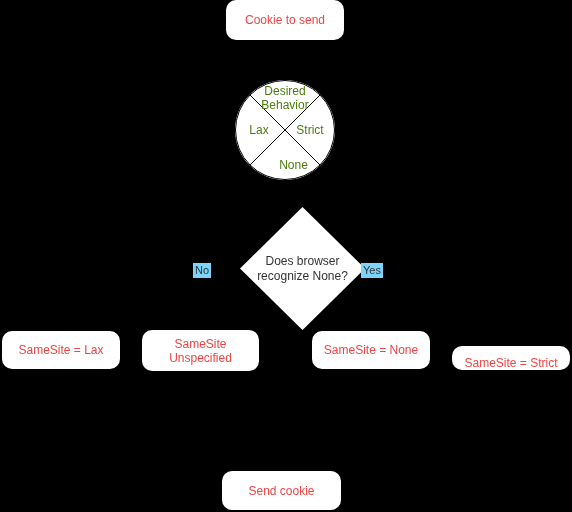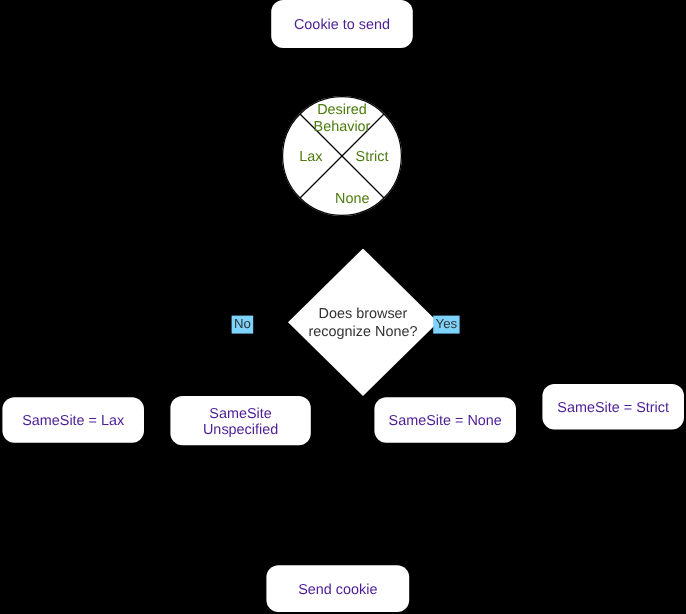--- a/index.html
+++ b/index.html
@@ -11,21 +11,21 @@
     position: relative;
     width: 572px;
     height: 512px;
     background: #000000;
     overflow: hidden;
     font-family: "Liberation Sans", sans-serif;
   }
 
   
   .node-label {
-    color: #4c1d95;
+    color: #ef4444;
     font-size: 12px;
     line-height: 14px;
     text-align: center;
     white-space: pre-line;
   }
 
   
   .rrect {
     position: absolute;
     background: #ffffff;
@@ -178,21 +178,21 @@
 
   <div class="rrect" style="left:142px; top:330px; width:117px; height:41px;">
     <span class="node-label">SameSite
 Unspecified</span>
   </div>
 
   <div class="rrect" style="left:312px; top:331px; width:118px; height:38px;">
     <span class="node-label">SameSite = None</span>
   </div>
 
-  <div class="rrect" style="left:452px; top:320px; width:118px; height:38px;">
+  <div class="rrect" style="left:452px; top:346px; width:118px; height:24px;align-items:flex-end;">
     <span class="node-label">SameSite = Strict</span>
   </div>
 
   <div class="rrect" style="left:222px; top:471px; width:119px; height:39px;">
     <span class="node-label">Send cookie</span>
   </div>
 
 </div>
 
 </body></html>

